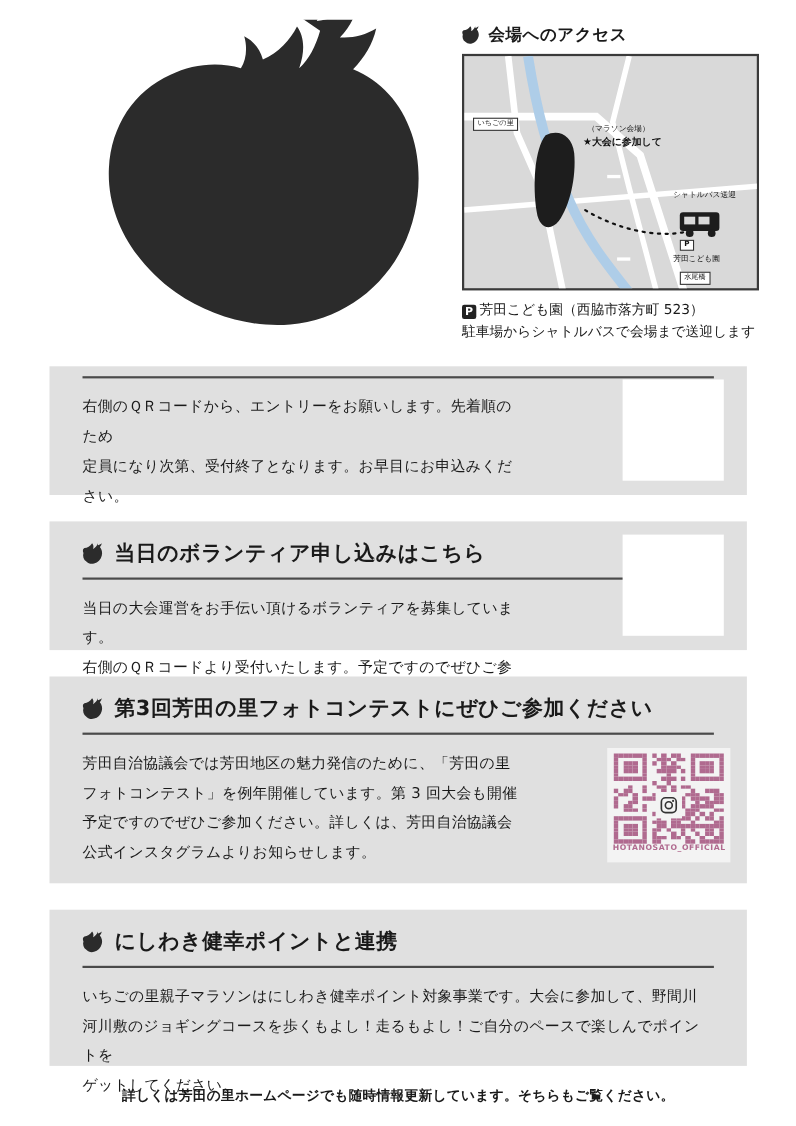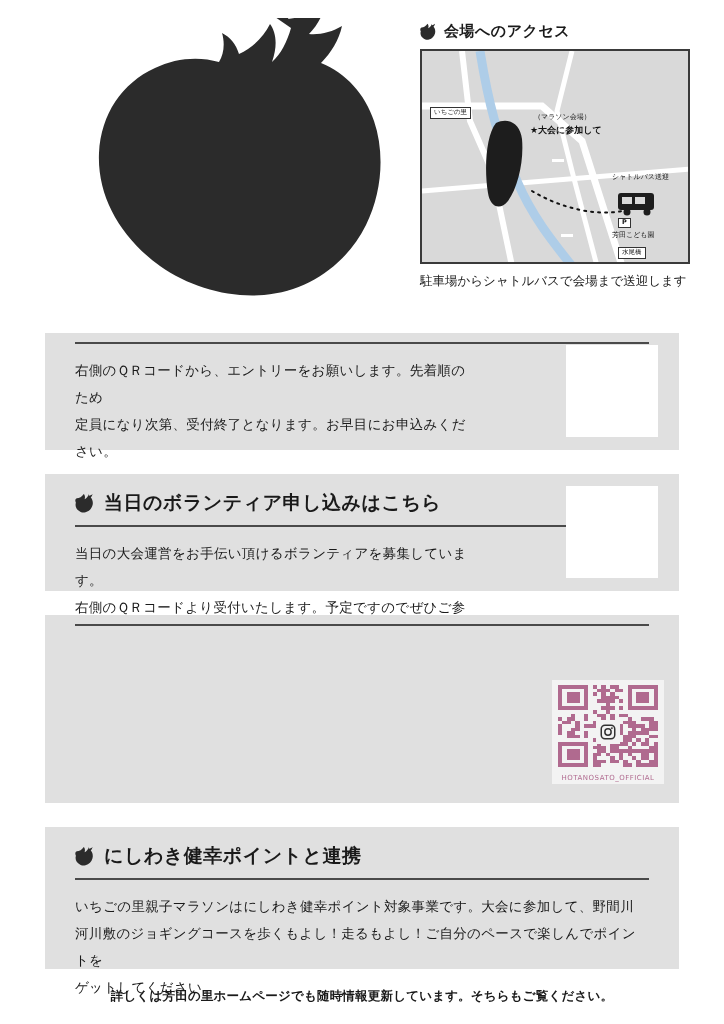--- a/index.html
+++ b/index.html
@@ -137,22 +137,22 @@
   .insta-card {
     position: absolute;
     background: #f3f3f3;
     padding: 5px;
     text-align: center;
   }
   .insta-label {
     font-size: 7px;
     color: #b06a8f;
     letter-spacing: 0.5px;
-    margin-top: 7px;
-    font-weight: normal;
+    margin-top: 0;
+    font-weight: bold;
   }
 
   .footer-note {
     position: absolute;
     left: 0; top: 988px;
     width: 724px;
     text-align: center;
     font-size: 12.5px;
     font-weight: bold;
     letter-spacing: 0.2px;
@@ -204,20 +204,23 @@
     <div class="map-lbl boxed" style="left:8px; top:56px;">いちごの里</div>
     <div class="map-lbl" style="left:112px; top:62px;">（マラソン会場）</div>
     <div class="map-lbl big" style="left:108px; top:74px;">★大会に参加して</div>
     <div class="map-lbl" style="left:190px; top:122px;">シャトルバス送迎</div>
     <div class="map-lbl boxed" style="left:196px; top:167px; padding:0 3px; font-weight:bold;">P</div>
     <div class="map-lbl" style="left:190px; top:180px;">芳田こども園</div>
     <div class="map-lbl boxed" style="left:196px; top:196px;">水尾橋</div>
   </div>
 
   <div class="access-foot">
+    <div>
+      <span class="pmark">P</span><span>芳田こども園（西脇市落方町 523）</span>
+    </div>
     <div>駐車場からシャトルバスで会場まで送迎します</div>
   </div>
 </div>
 
 <div class="section" style="top:333px; height:117px;">
   <div class="divider"></div>
   <div class="sec-body narrow" style="white-space:pre-line;">右側のＱＲコードから、エントリーをお願いします。先着順のため
 定員になり次第、受付終了となります。お早目にお申込みください。</div>
 </div>
 <div class="qr" style="left:566px; top:345px; width:92px; height:92px;">
@@ -1485,21 +1488,31 @@
       <i style="background: rgb(0, 0, 0);"></i>
       <i style="background: rgb(0, 0, 0);"></i>
       <i style="background: rgb(0, 0, 0);"></i>
       <i style="background: rgb(0, 0, 0);"></i>
       <i style="background: rgb(0, 0, 0);"></i>
       <i style="background: rgb(0, 0, 0);"></i>
     </div>
 </div>
 
 <div class="section" style="top:615px; height:188px;">
+  <div class="sec-title">
+    <svg class="berry-icon" viewBox="0 0 24 24" xmlns="http://www.w3.org/2000/svg">
+      <path fill="#2b2b2b" d="M16 1c-1 3-3 5-5 6 1-3 0-5-1-6-2 3-5 5-8 5-2 1-2 3-1 5-1 3 0 7 3 9 2 2 5 3 8 2 4-1 7-4 8-8 1-3 0-7-2-9 1-1 2-3 2-4-1 1-3 2-4 2z"></path>
+    </svg>
+    <span>第3回芳田の里フォトコンテストにぜひご参加ください</span>
+  </div>
   <div class="divider"></div>
+  <div class="sec-body" style="white-space:pre-line; padding-right:175px;">芳田自治協議会では芳田地区の魅力発信のために、「芳田の里
+フォトコンテスト」を例年開催しています。第 3 回大会も開催
+予定ですのでぜひご参加ください。詳しくは、芳田自治協議会
+公式インスタグラムよりお知らせします。</div>
 </div>
 <div class="insta-card" style="left: 552px; top: 680px; width: 112px; height: 104px; position: absolute;">
   <div class="qrgrid" style="width: 100px; height: 82px; margin: 0px auto; grid-template-columns: repeat(23, 1fr); grid-template-rows: repeat(23, 1fr);" id="qr3">
       <i style="background: rgb(176, 106, 143);"></i>
       <i style="background: rgb(176, 106, 143);"></i>
       <i style="background: rgb(176, 106, 143);"></i>
       <i style="background: rgb(176, 106, 143);"></i>
       <i style="background: rgb(176, 106, 143);"></i>
       <i style="background: rgb(176, 106, 143);"></i>
       <i style="background: rgb(176, 106, 143);"></i>

